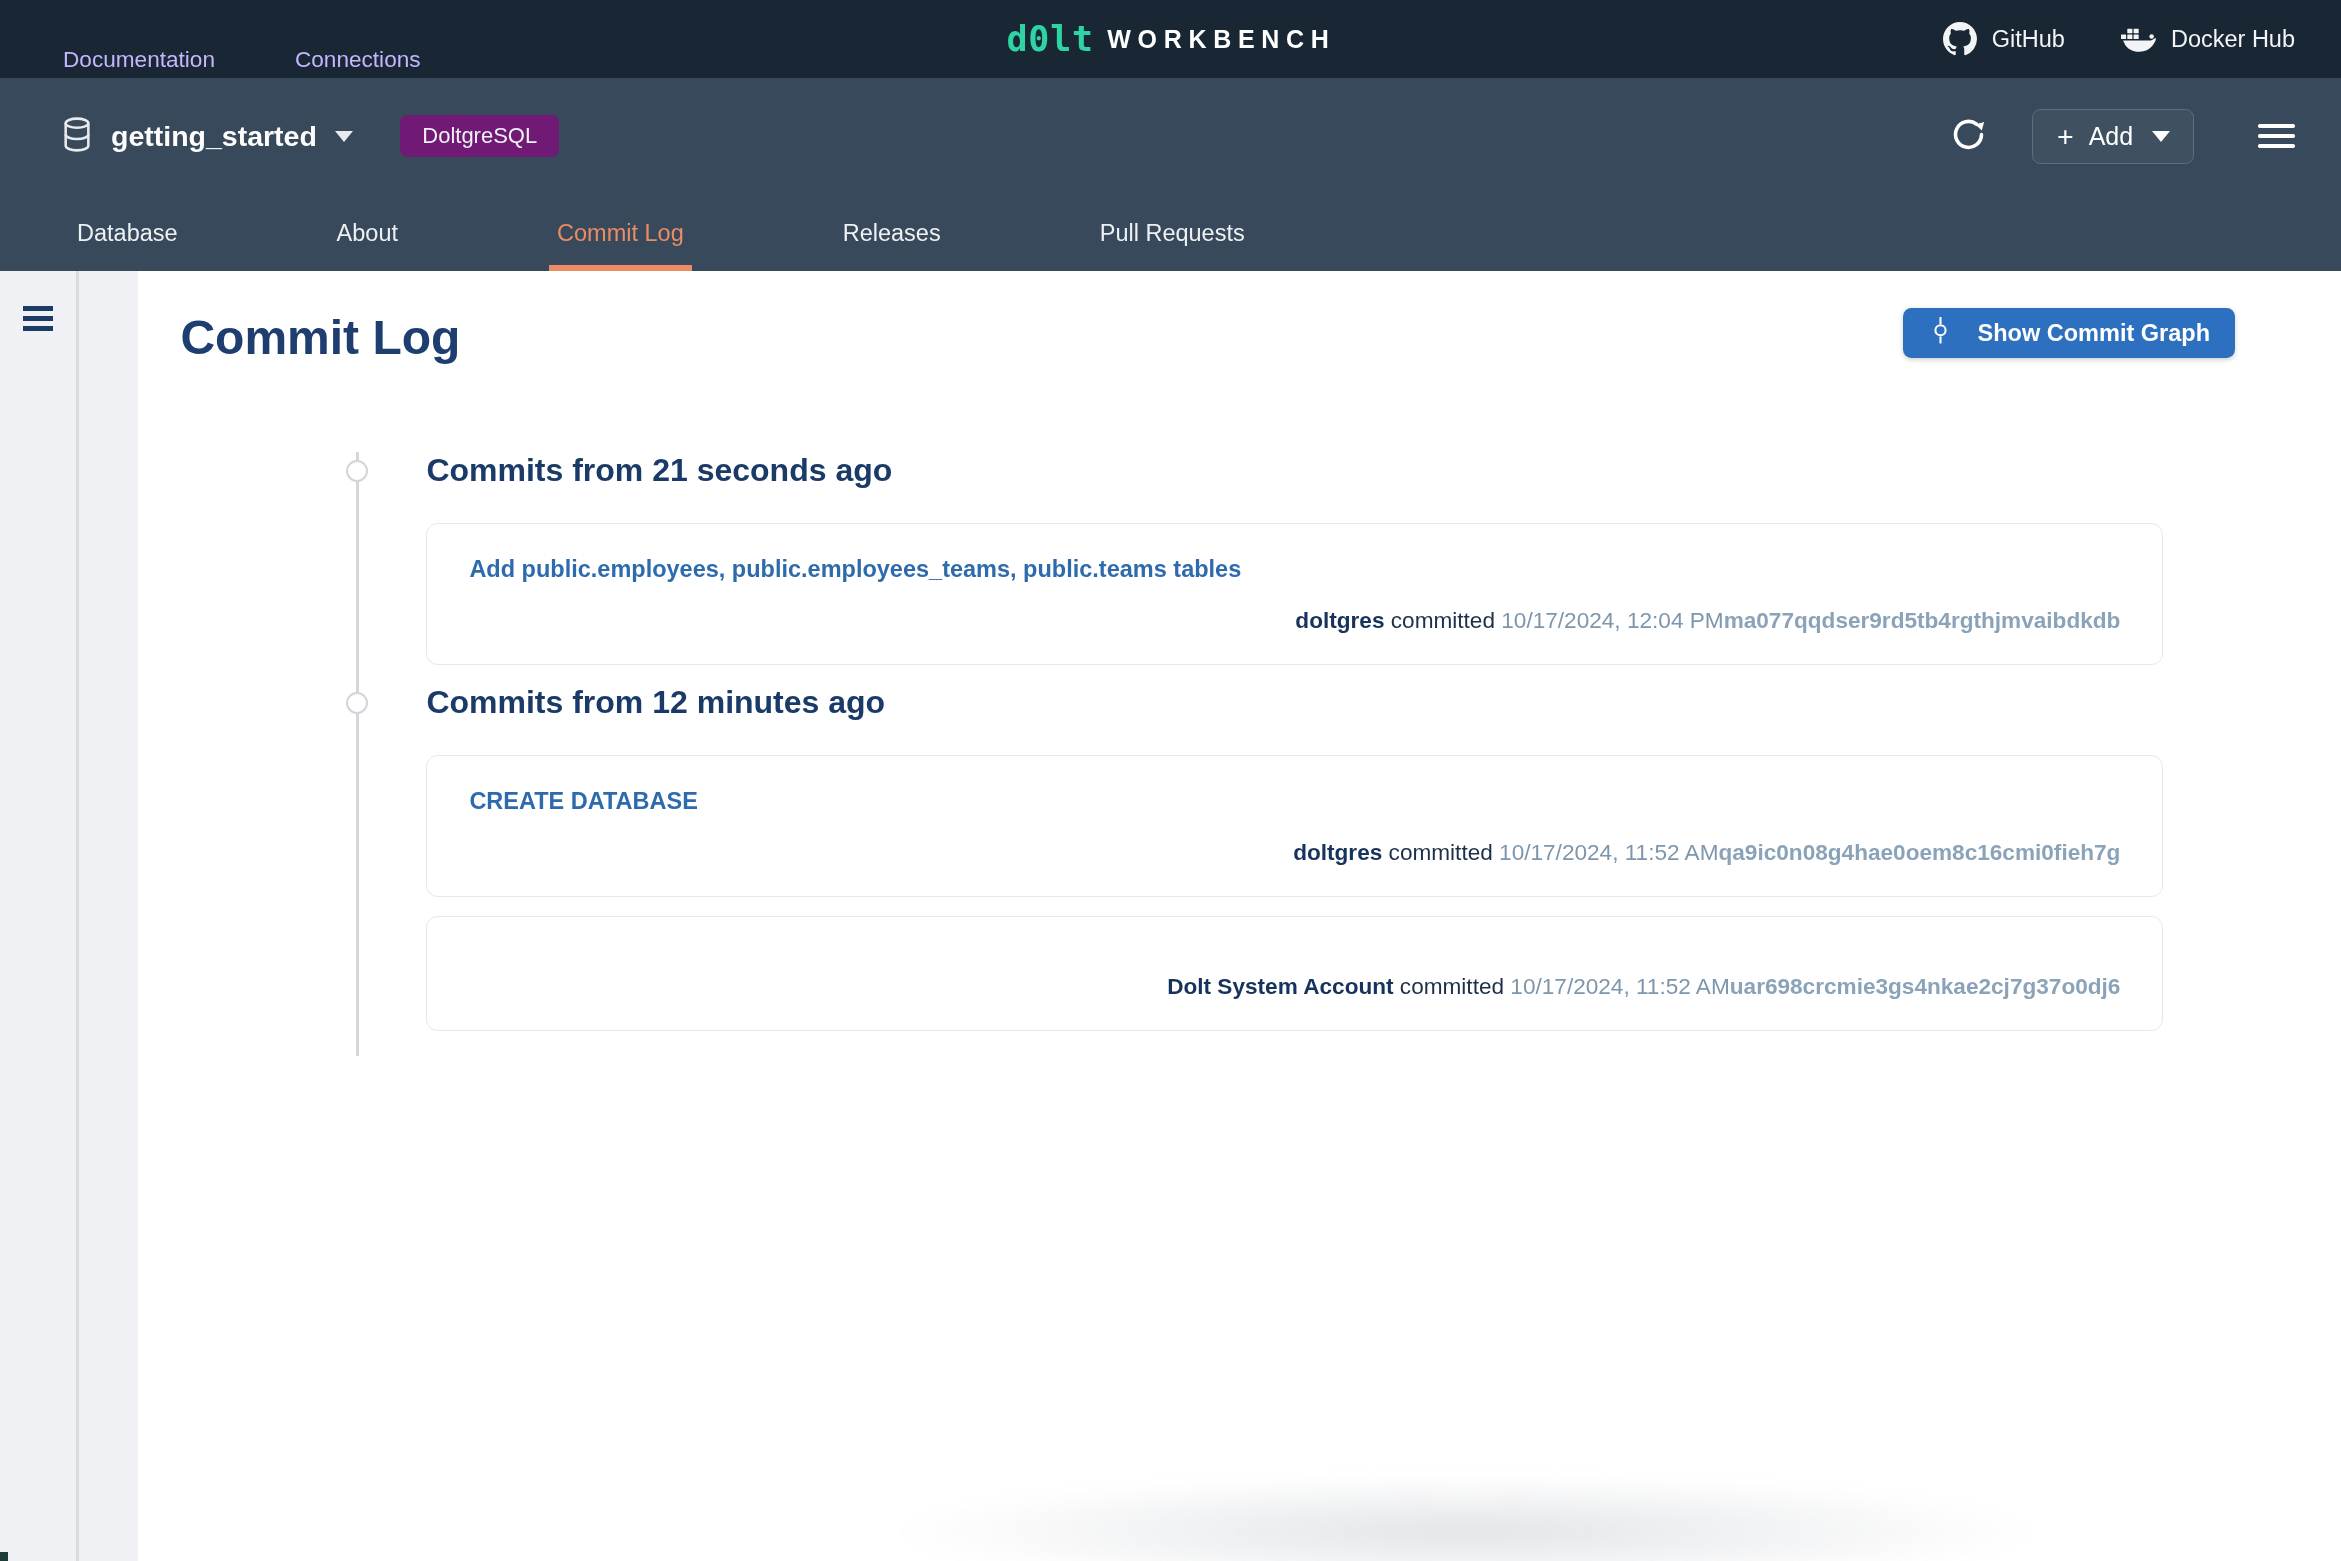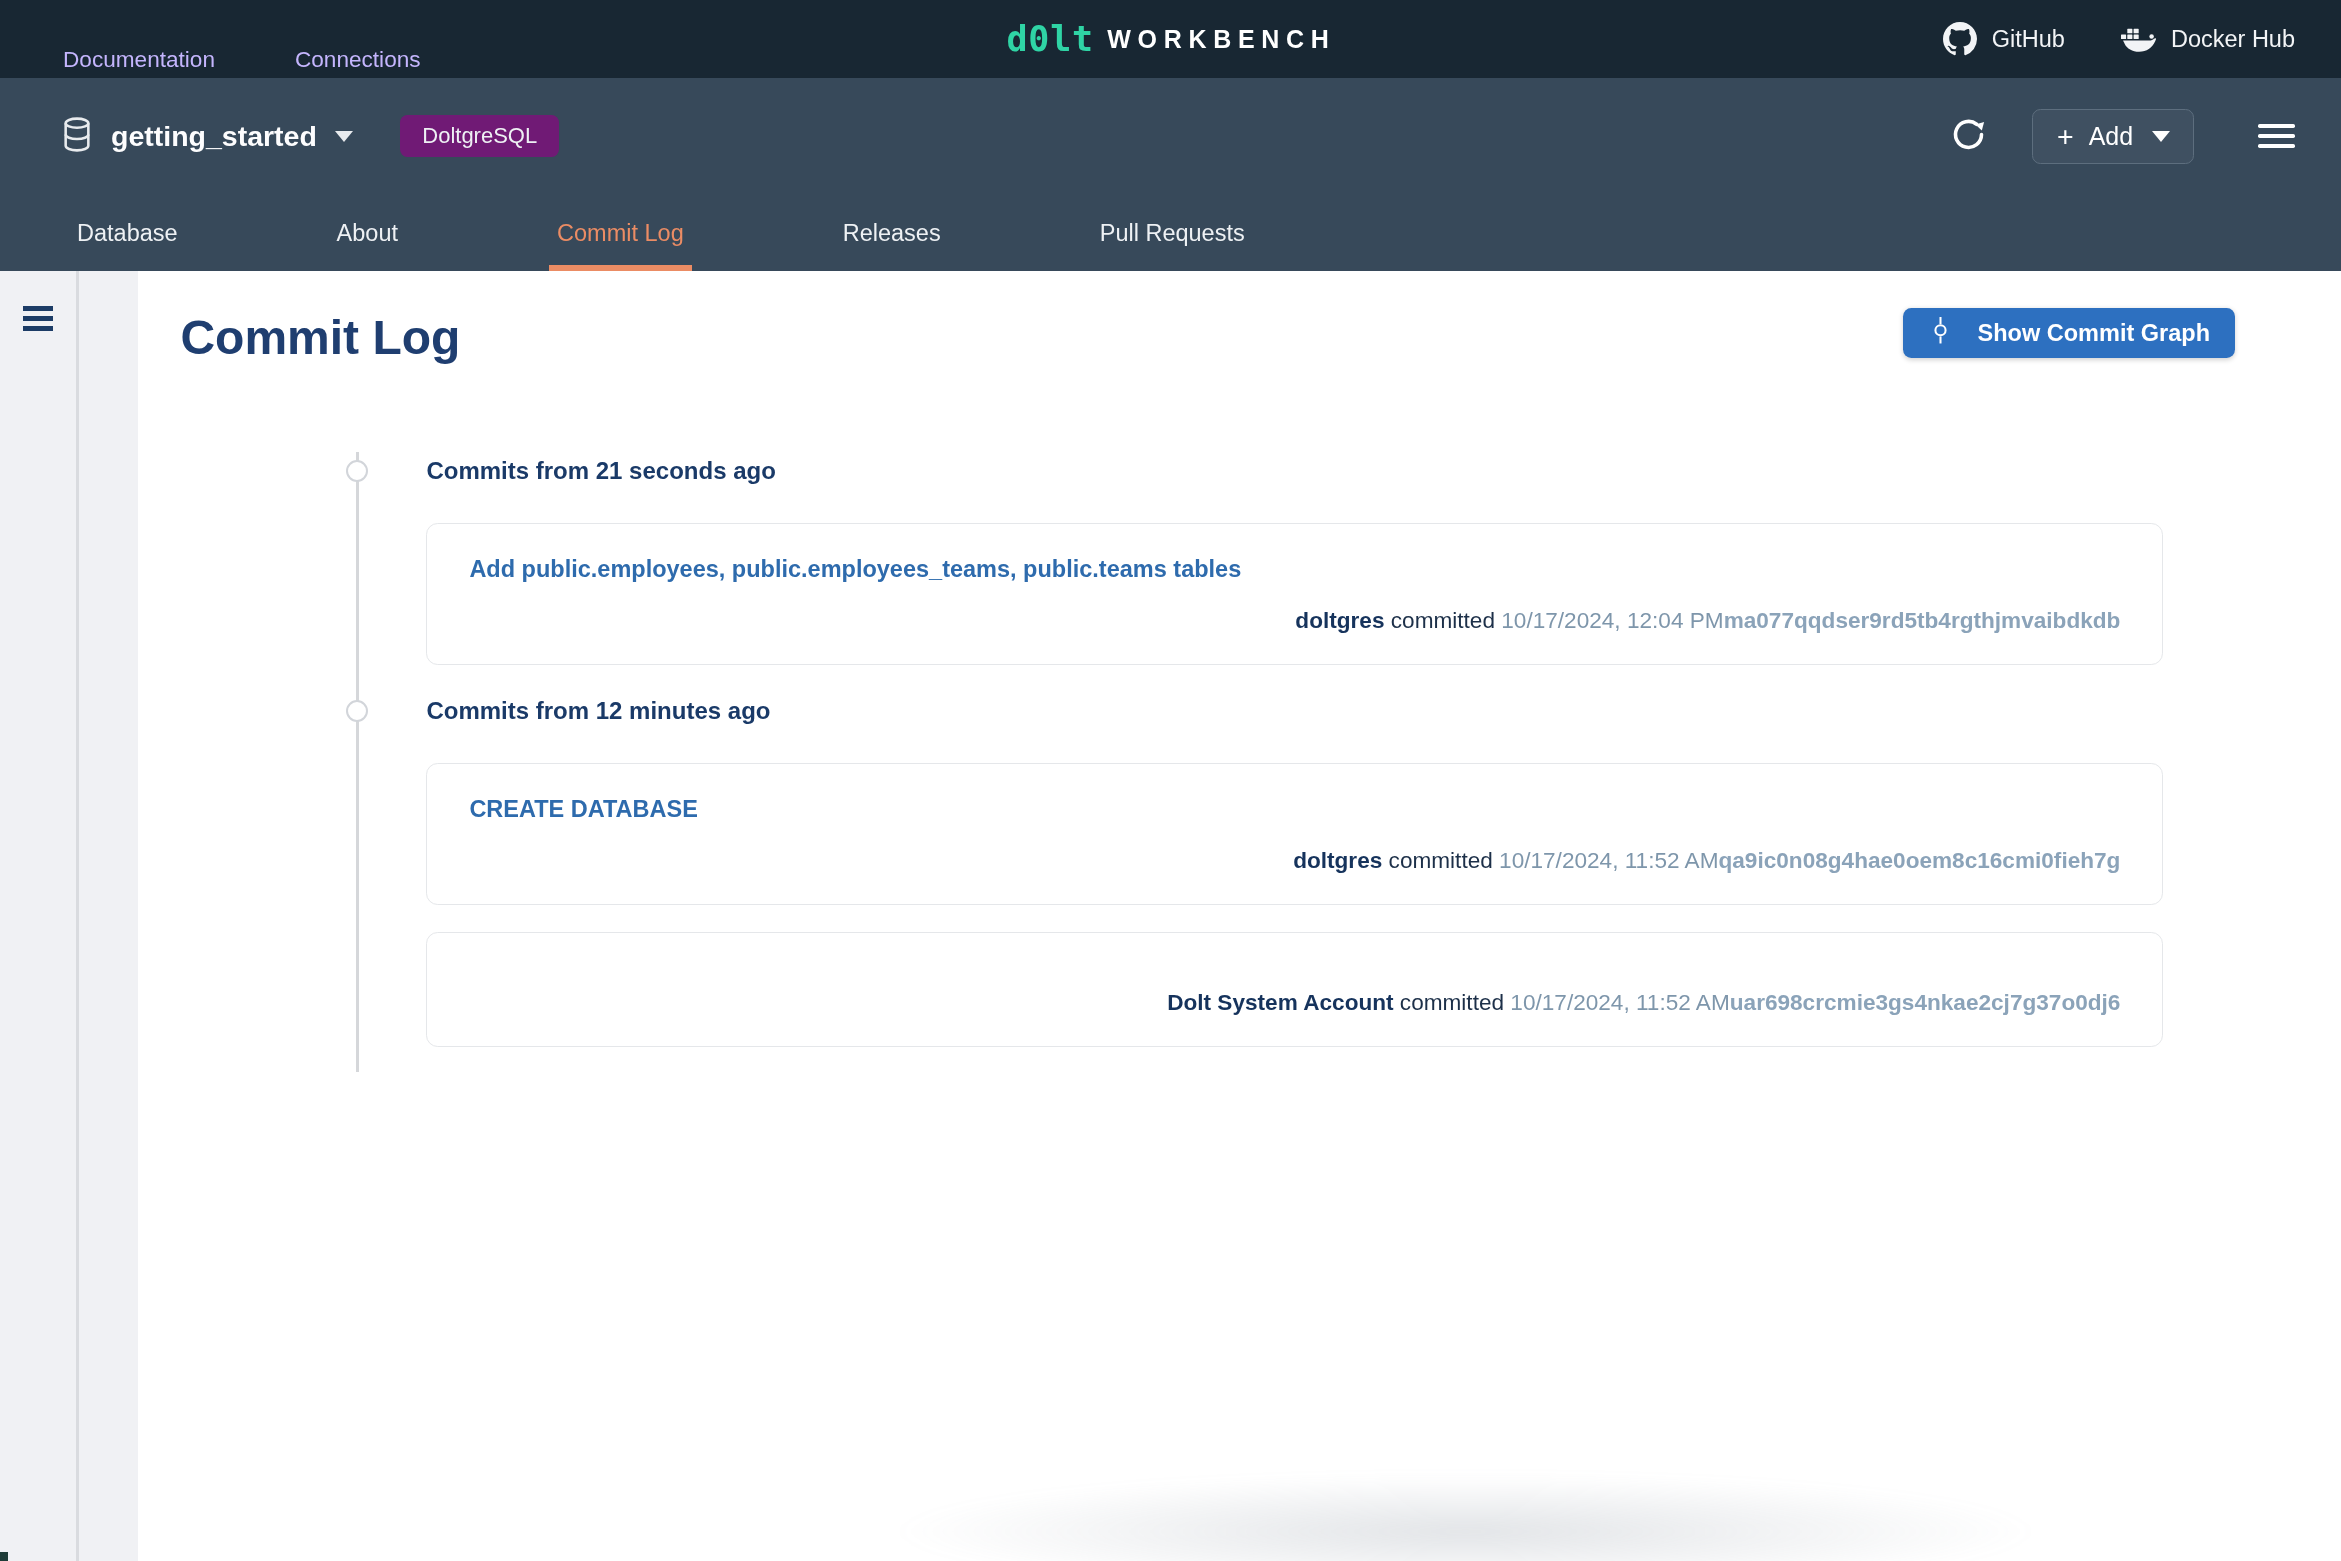--- a/index.html
+++ b/index.html
@@ -61,24 +61,24 @@
                padding:0 25px; font-size:23.5px; font-weight:bold; cursor:pointer; font-family:inherit;
                box-shadow:0 1.7px 5px rgba(0,0,0,0.18); }
 
   
   .timeline { position:relative; margin-top:87px; }
   .timeline::before { content:""; position:absolute; left:218px; top:0; height:calc(100% + 25px);
                       width:2.5px; background:var(--timeline); }
   .commit-group { position:relative; padding-left:288px; margin-bottom:10px; }
   .timeline-node { position:absolute; left:208px; top:7.5px; width:22px; height:22px;
                    border:2.5px solid #d2d5da; border-radius:50%; background:#fff; }
-  .group-heading { font-size:24px; line-height:37px; font-weight:bold; color:#1a3a68;
+  .group-heading { font-size:32px; line-height:37px; font-weight:bold; color:#1a3a68;
                    margin-bottom:34px; }
   .commit-card { width:1737px; border:1.7px solid var(--card_border); border-radius:11.7px;
-                 background:#fff; padding:32px 42px 30px; margin-bottom:27px; }
+                 background:#fff; padding:32px 42px 30px; margin-bottom:19px; }
   .commit-message { display:block; font-size:23.5px; font-weight:600; color:var(--link_blue);
                     text-decoration:none; cursor:pointer; }
   .commit-meta { margin-top:25px; display:flex; justify-content:flex-end; align-items:baseline; }
   .meta-left { font-size:22.6px; color:var(--time_gray); }
   .author { font-weight:bold; color:var(--meta_navy); }
   .action { color:#1d3049; }
   .hash { font-size:22.6px; font-weight:600; color:var(--hash_gray); cursor:pointer; }
 
   
   .blob { position:absolute; left:871px; top:1473px; width:1189px; height:117px; pointer-events:none;

